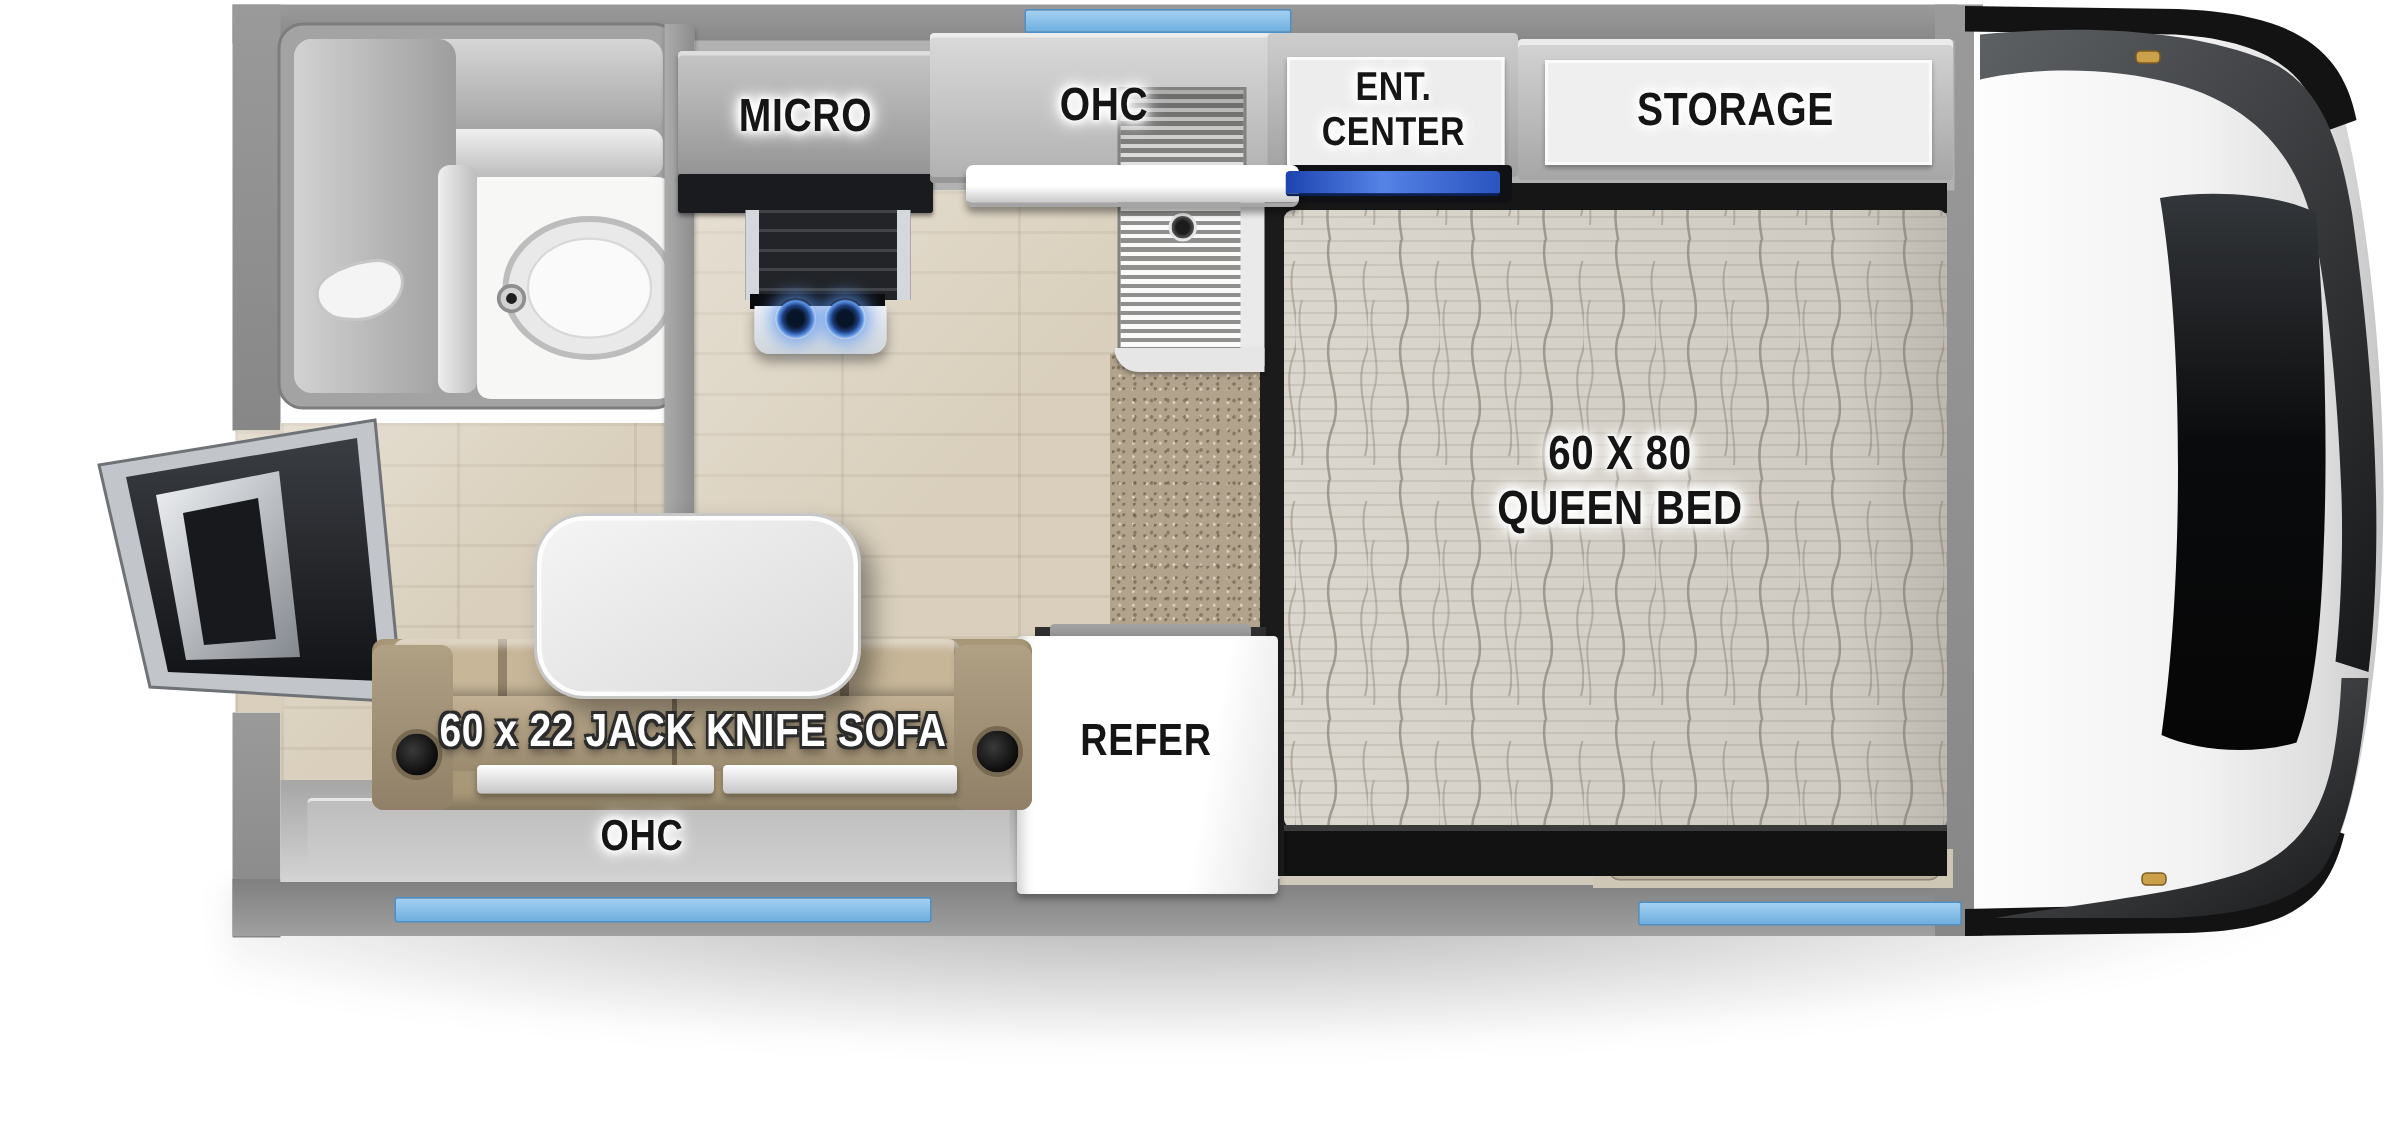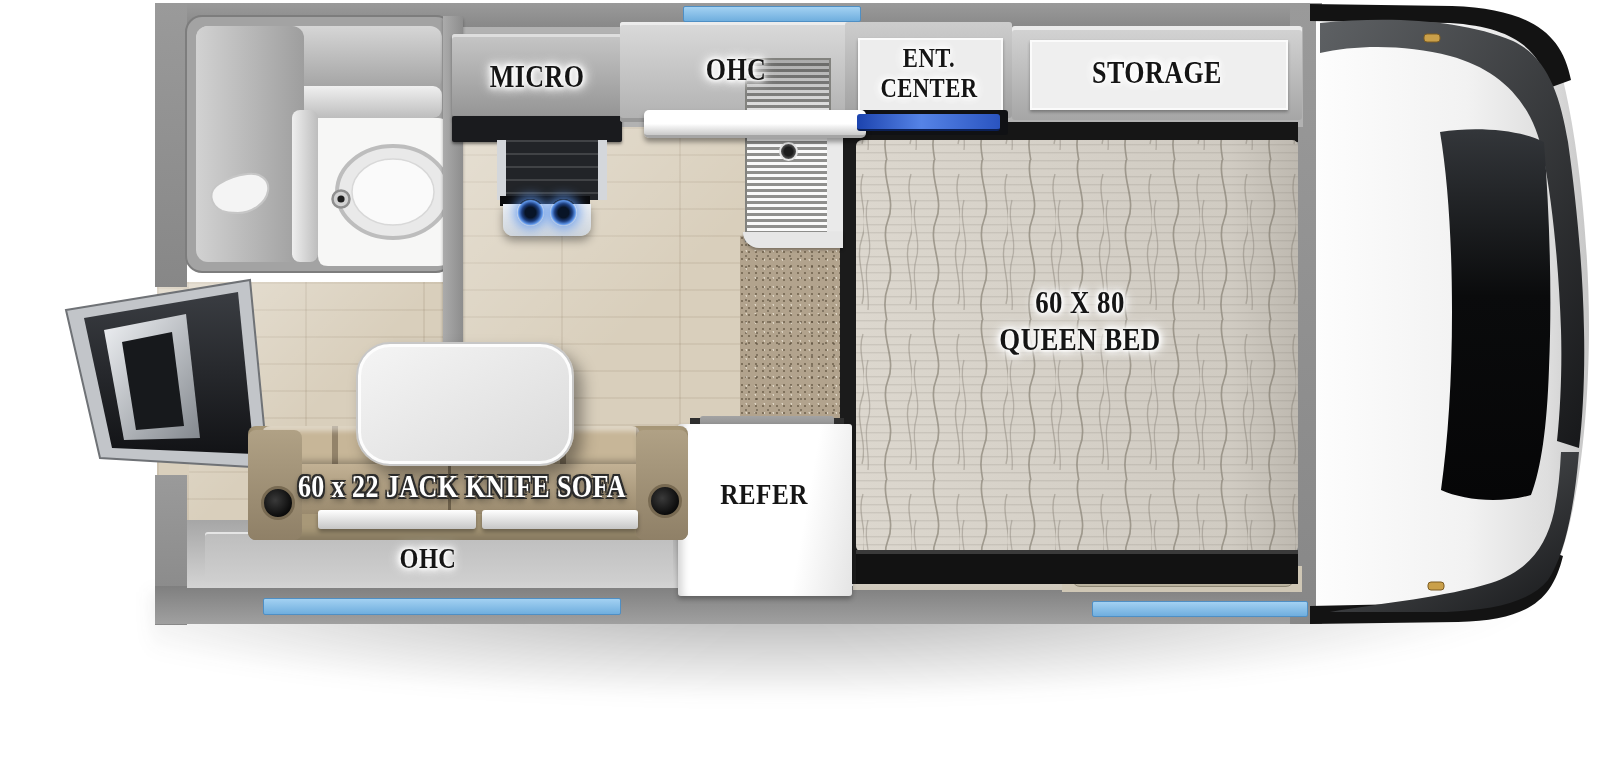--- a/index.html
+++ b/index.html
@@ -1,17 +1,17 @@
 <!DOCTYPE html>
 <html><head>
 <meta charset="utf-8">
 <style>
   html,body{margin:0;padding:0;background:#ffffff;}
   #stage{position:relative;width:1600px;height:760px;overflow:hidden;
-         font-family:Liberation Serif, serif;background:#ffffff;}
+         font-family:Liberation Sans, sans-serif;background:#ffffff;}
   .abs{position:absolute;}
   
   .lbl{position:absolute;font-weight:bold;color:#151515;white-space:nowrap;
        letter-spacing:.5px;z-index:6;
        transform:translate(-50%,-50%) scaleX(.84);
        text-shadow:0 0 4px #fff,0 0 6px #fff,0 0 8px #fff,0 0 10px #fff,0 0 14px #fff,0 0 16px #fff;}
   
   .lblw{color:#ffffff;
         text-shadow:-2px -2px 0 #2b2b2b,2px -2px 0 #2b2b2b,-2px 2px 0 #2b2b2b,2px 2px 0 #2b2b2b,
                     0 0 4px #2b2b2b,0 4px 7px rgba(0,0,0,.55);}

